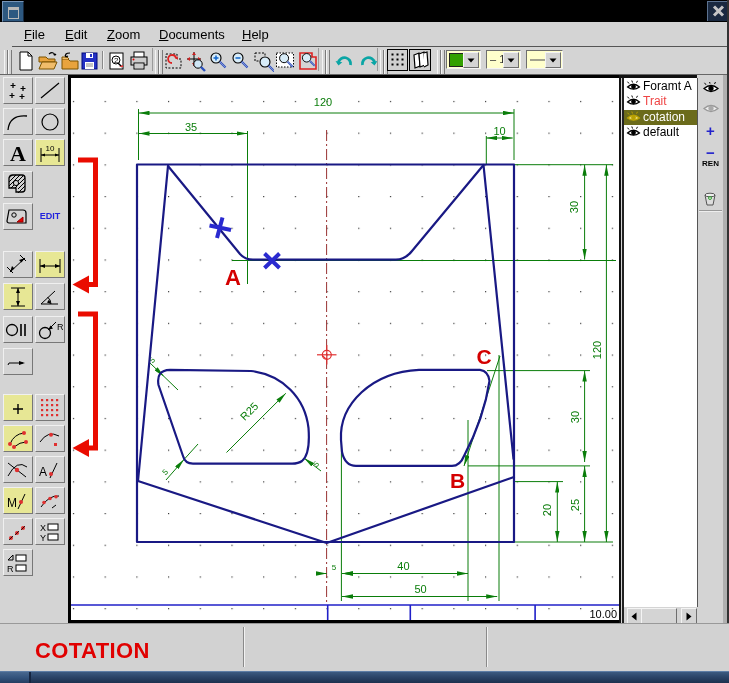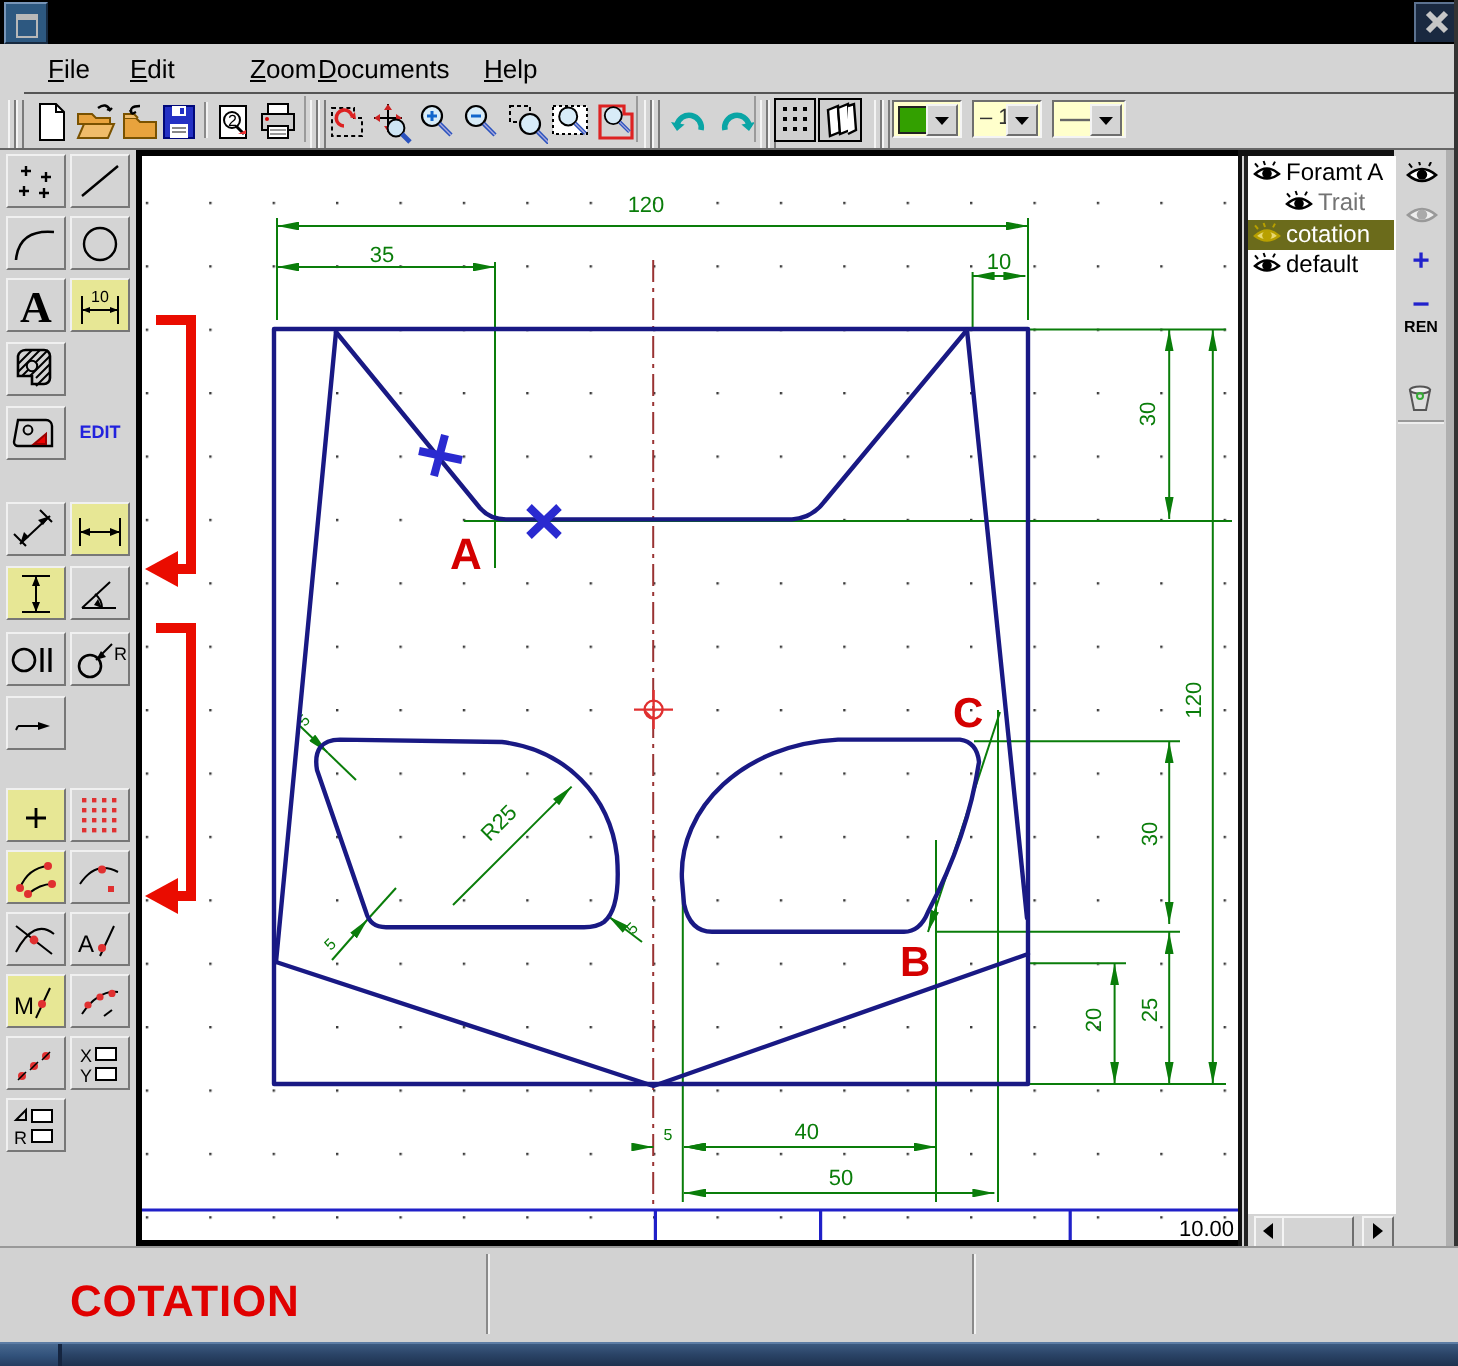--- a/index.html
+++ b/index.html
@@ -22,21 +22,21 @@
 <div class="abs" style="left:2px;top:1px;width:20px;height:19px;background:#2d5880;border-top:1px solid #7795b8;border-left:1px solid #7795b8;border-right:1px solid #17293f;border-bottom:1px solid #17293f;">
   <div class="abs" style="left:5px;top:5px;width:9px;height:8px;border:1px solid #b8b8b8;border-top:3px solid #b8b8b8;"></div>
 </div>
 <div class="abs" style="left:707px;top:1px;width:21px;height:19px;background:#1a2940;border-top:1px solid #5c7290;border-left:1px solid #5c7290;"><svg width="21" height="19">
         <path d="M6,4.5 L15,13.5 M15,4.5 L6,13.5" stroke="#c6c6c6" stroke-width="3"></path>
       </svg></div>
 
 <div class="abs" style="left:0;top:22px;width:729px;height:24px;background:#d4d4d4;border-bottom:1px solid #555;font-size:13px;color:#000;margin-left:12px;">
   <span class="abs" style="left:12px;top:5px;"><u>F</u>ile</span>
   <span class="abs" style="left:53px;top:5px;"><u>E</u>dit</span>
-  <span class="abs" style="left:113px;top:5px;"><u>Z</u>oom</span>
+  <span class="abs" style="left:95px;top:5px;"><u>Z</u>oom</span>
   <span class="abs" style="left:147px;top:5px;"><u>D</u>ocuments</span>
   <span class="abs" style="left:230px;top:5px;"><u>H</u>elp</span>
 </div>
 
 <div id="toolbar" class="abs" style="left:0;top:47px;width:729px;height:27px;background:#d4d4d4;border-bottom:1px solid #666;">
       <div class="grip" style="left:4px;"></div>
       <div class="grip" style="left:8px;"></div>
 <div class="tico" style="left:15px;"><svg width="22" height="22" viewBox="0 0 22 22">
           <path d="M5,2 h8 l4,4 v14 h-12 z" fill="#fff" stroke="#000" stroke-width="1"></path>
           <path d="M13,2 v4 h4" fill="none" stroke="#000" stroke-width="1"></path>
@@ -501,30 +501,30 @@
   <path d="M72.5,284.5 L89,275.5 L89,293.5 z" fill="#ea0c00"></path>
   <path d="M72.5,448 L89,439 L89,457 z" fill="#ea0c00"></path>
 
   <text x="617" y="618" text-anchor="end" fill="#000" font-family="'Liberation Sans',sans-serif" font-size="11">10.00</text>
 </svg>
 
 <div class="abs" style="left:619px;top:75px;width:110px;height:548px;background:#d4d4d4;"></div>
 <div class="abs" style="left:619px;top:75px;width:2px;height:548px;background:#111;"></div>
     <div class="abs" style="left:622px;top:75px;width:2px;height:548px;background:#222;"></div>
     <div class="abs" style="left:619px;top:75px;width:78px;height:3px;background:#111;"></div>
-<div id="layerlist" class="abs" style="left:624px;top:78px;width:73px;height:529px;background:#fff;border-right:1px solid #555;font-size:12px;padding-left:21px;">
+<div id="layerlist" class="abs" style="left:624px;top:78px;width:73px;height:529px;background:#fff;border-right:1px solid #555;font-size:12px;">
       <div class="abs" style="left:0px;top:1px;width:73px;height:15px;color:#000;">
         <span class="abs" style="left:2px;top:1px;"><svg width="15" height="12" viewBox="0 0 15 12" style="">
             <path d="M1.5,7 Q7.5,1.5 13.5,7 Q7.5,11.5 1.5,7 z" fill="#fff" stroke="#000" stroke-width="1.2"></path>
             <circle cx="7.5" cy="6.8" r="2.4" fill="#000"></circle>
             <path d="M3,3.5 l-1.5,-1.8 M6.5,2.5 l-0.7,-2 M10.5,2.7 l1,-1.9" stroke="#000"></path>
           </svg></span>
         <span class="abs" style="left:19px;top:0px;line-height:15px;">Foramt A</span>
       </div>
-<div class="abs" style="left:16px;top:16.3px;width:73px;height:15px;color:#737373;">
+<div class="abs" style="left:0px;top:16.3px;width:73px;height:15px;color:#ef4444;">
         <span class="abs" style="left:2px;top:1px;"><svg width="15" height="12" viewBox="0 0 15 12" style="">
             <path d="M1.5,7 Q7.5,1.5 13.5,7 Q7.5,11.5 1.5,7 z" fill="#fff" stroke="#000" stroke-width="1.2"></path>
             <circle cx="7.5" cy="6.8" r="2.4" fill="#000"></circle>
             <path d="M3,3.5 l-1.5,-1.8 M6.5,2.5 l-0.7,-2 M10.5,2.7 l1,-1.9" stroke="#000"></path>
           </svg></span>
         <span class="abs" style="left:19px;top:0px;line-height:15px;">Trait</span>
       </div>
 <div class="abs" style="left:0px;top:31.6px;width:73px;height:15px;background:#6b6b1b;color:#fff;">
         <span class="abs" style="left:2px;top:1px;"><svg width="15" height="12" viewBox="0 0 15 12" style="">
             <path d="M1.5,7 Q7.5,1.5 13.5,7 Q7.5,11.5 1.5,7 z" fill="#e8d870" stroke="#b8a000" stroke-width="1.2"></path>

